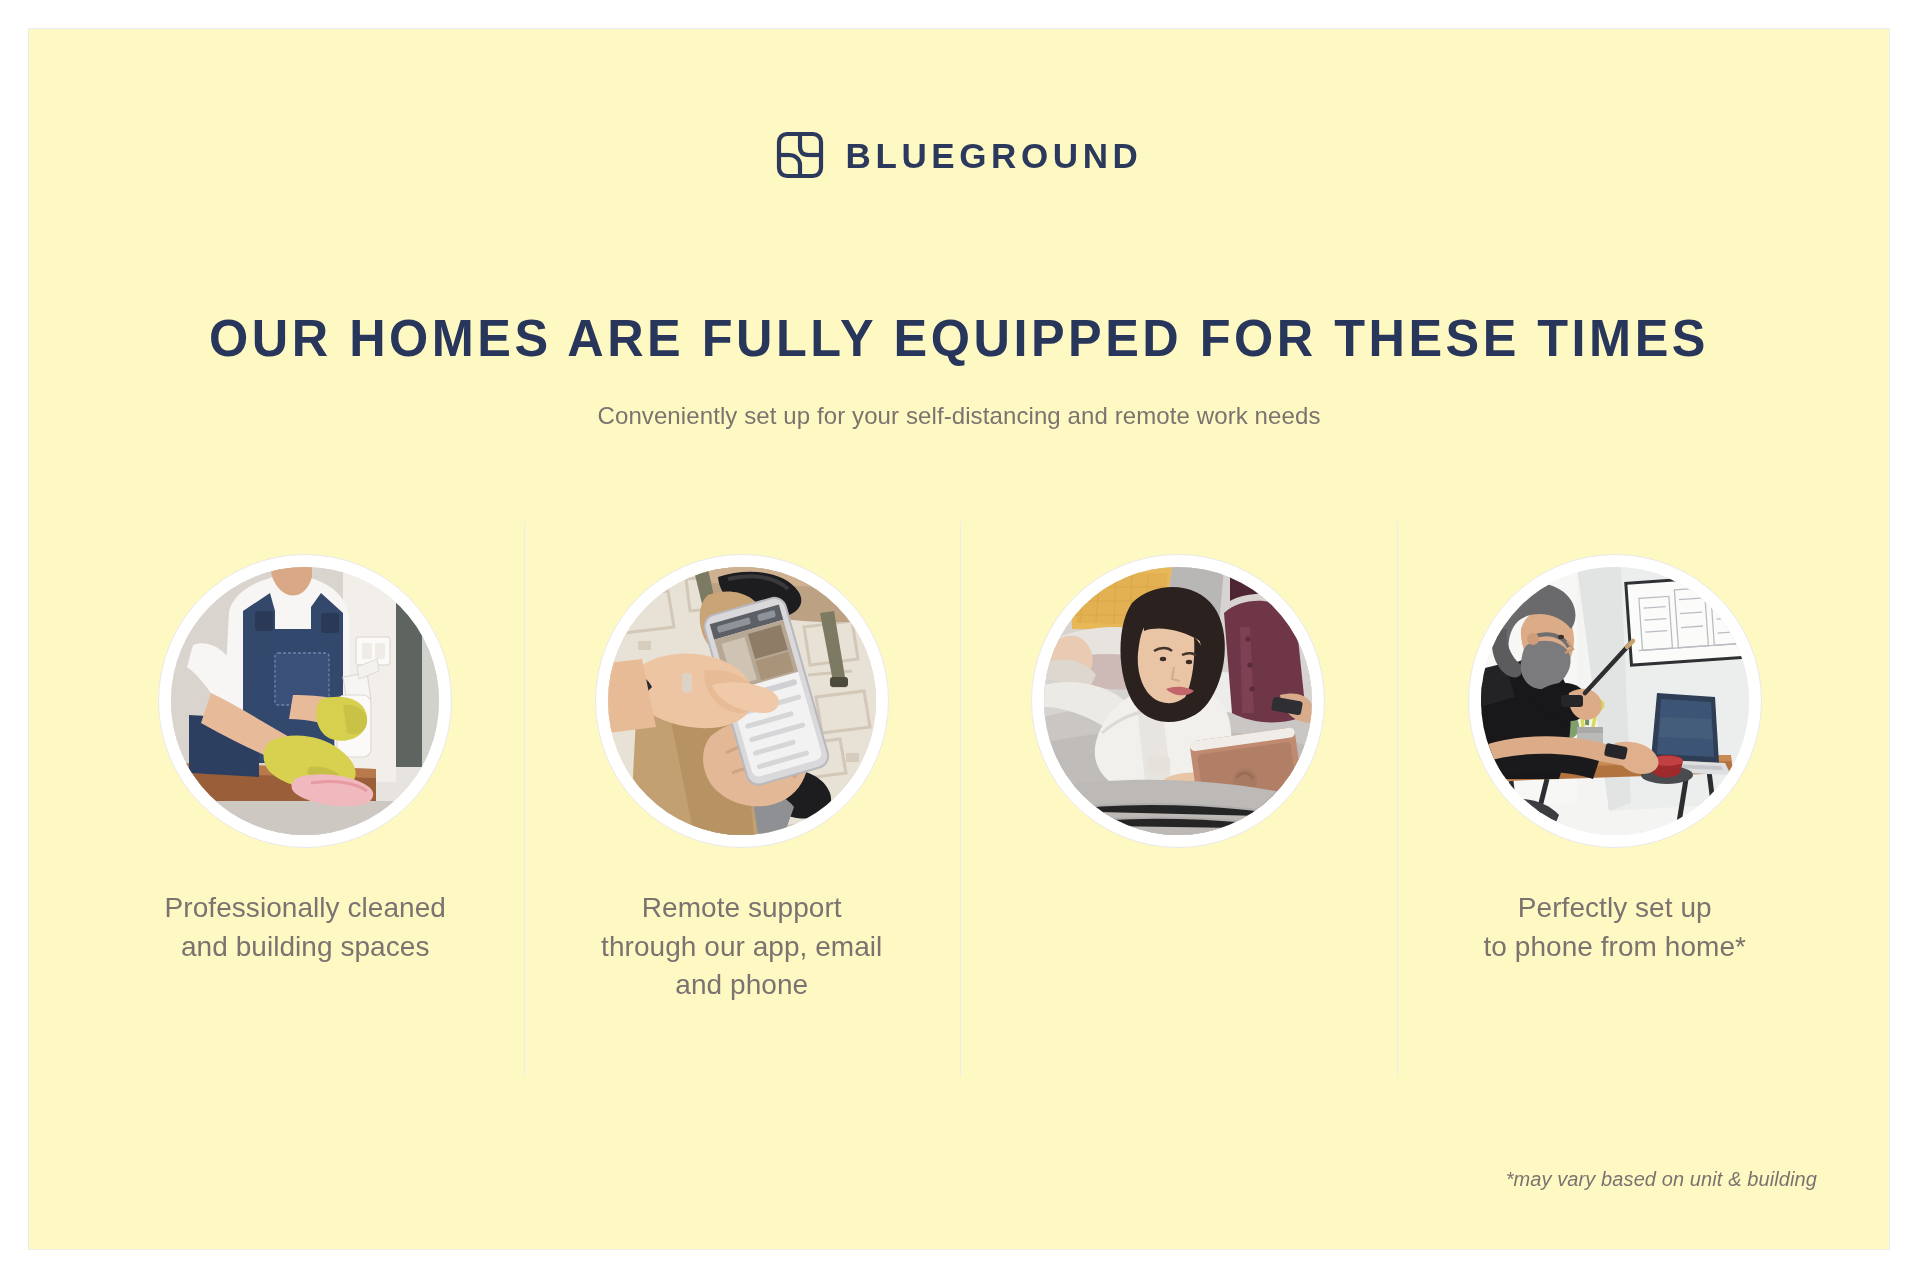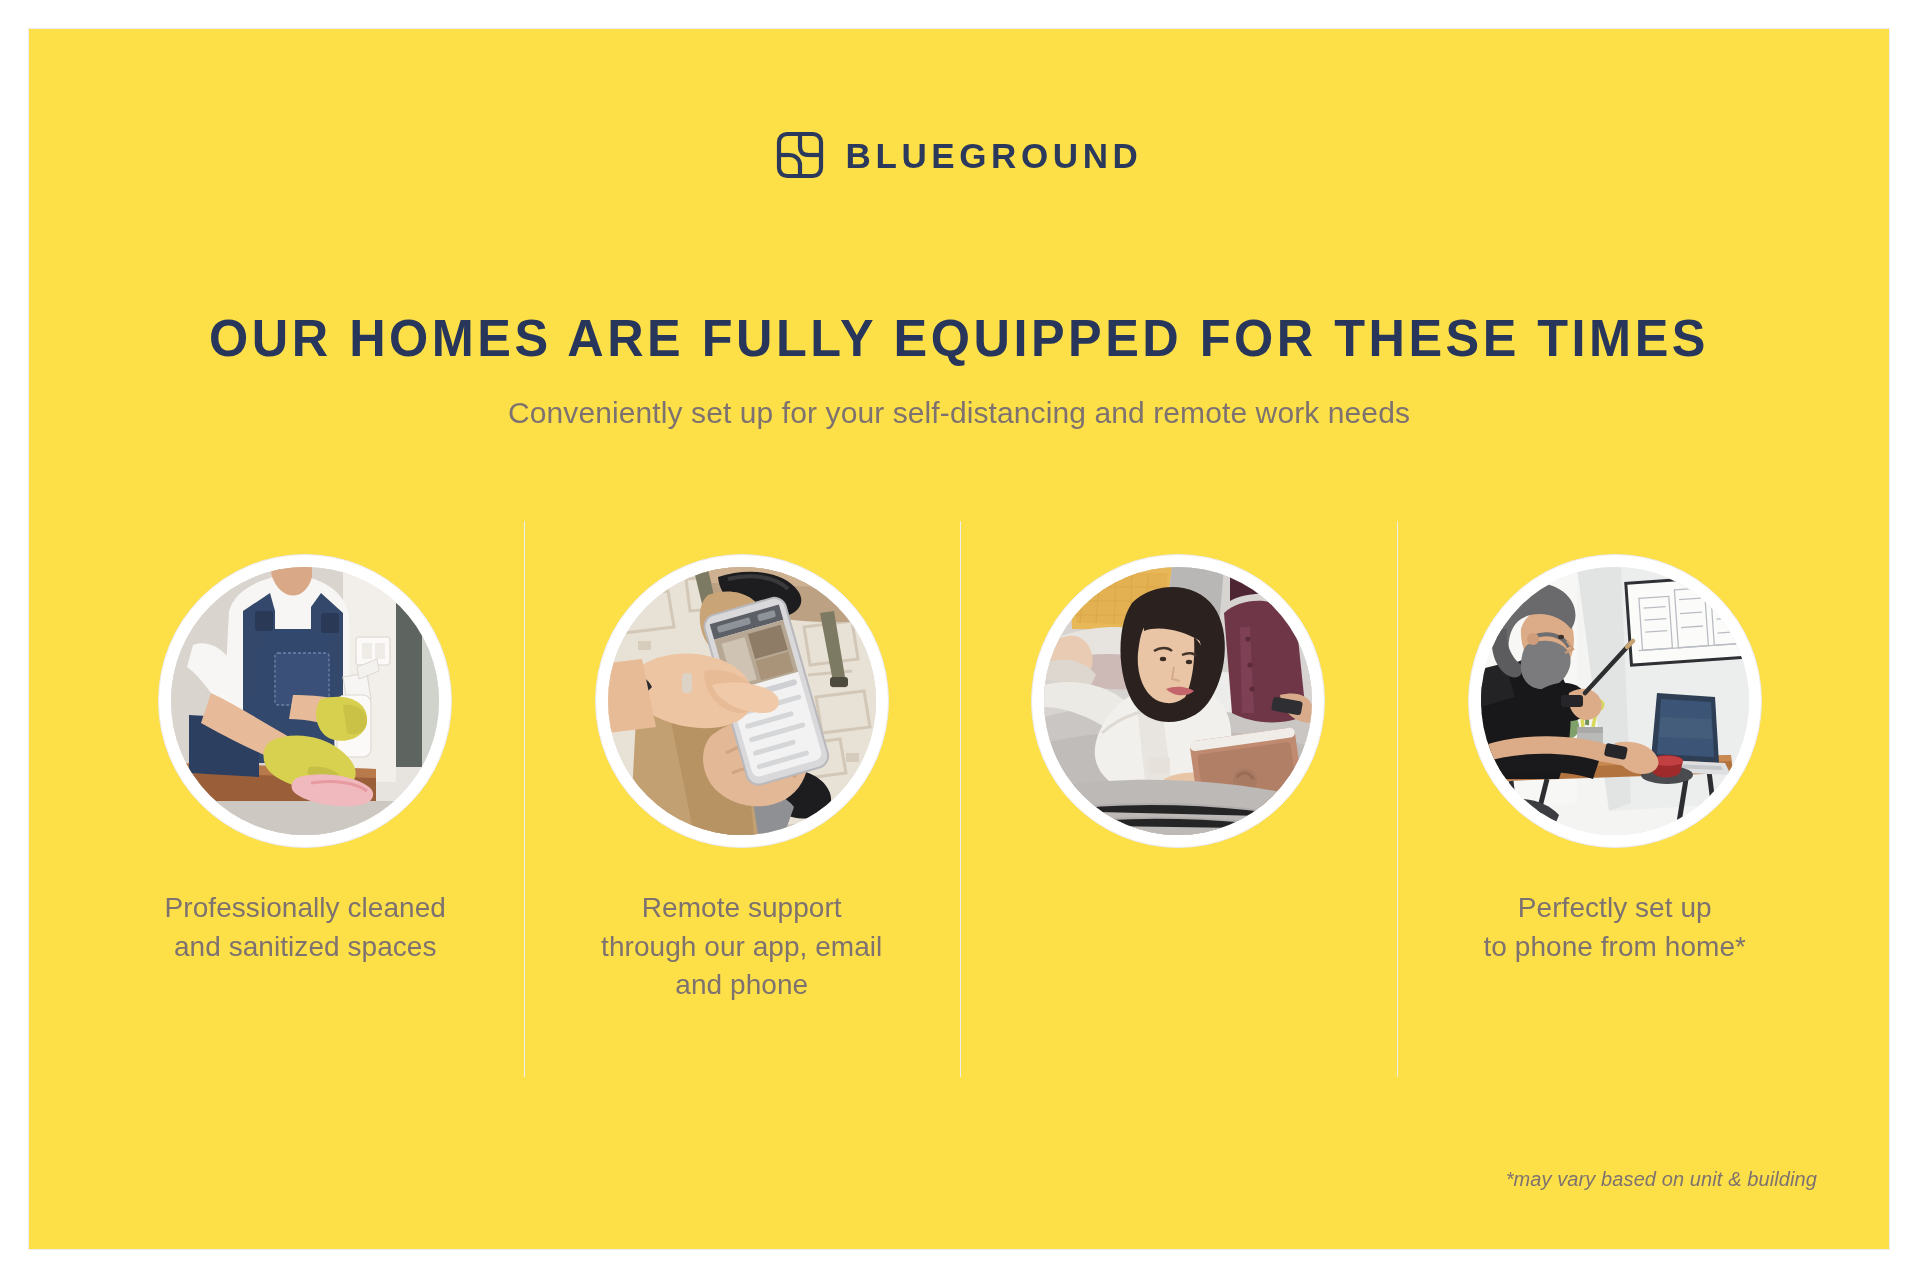--- a/index.html
+++ b/index.html
@@ -15,21 +15,21 @@
   }
 
   
   .page-frame {
     position: absolute;
     left: 28px;
     top: 28px;
     width: 1862px;
     height: 1222px;
     border: 1px solid #ececee;
-    background: #fde047;
+    background: #fef9c3;
     box-sizing: border-box;
   }
 
   
   .brand-row {
     position: absolute;
     top: 102px;
     left: 0;
     width: 100%;
     display: flex;
@@ -63,26 +63,26 @@
     font-size: 52px;
     font-weight: bold;
     letter-spacing: 3.6px;
     color: #27365a;
     line-height: 1.05;
     transform: scaleX(0.97);
     white-space: nowrap;
   }
   .subhead {
     position: absolute;
-    top: 336px;
+    top: 349px;
     left: 0;
     width: 100%;
     text-align: center;
     font-family: "Liberation Sans", sans-serif;
-    font-size: 30px;
+    font-size: 24px;
     font-weight: normal;
     color: #7d7270;
     line-height: 1.2;
     letter-spacing: 0.1px;
     white-space: nowrap;
   }
 
   
   .features {
     position: absolute;
@@ -231,21 +231,21 @@
 
             <path d="M100 174 C120 164 150 168 168 182 C188 196 190 214 174 220 C150 228 116 220 100 206 C90 197 90 180 100 174 Z" fill="#d8d14f"></path>
             <path d="M138 200 C150 198 164 202 170 210 L166 218 C152 214 142 210 136 206 Z" fill="#c6bf46"></path>
 
             <path d="M128 210 C150 204 182 208 198 220 C206 226 202 236 190 238 C168 242 136 236 124 226 C118 221 120 213 128 210 Z" fill="#f0b9bd"></path>
             <path d="M140 216 C162 212 186 216 196 224" fill="none" stroke="#e79aa2" stroke-width="3"></path>
           </svg>
         </div>
       </div>
       <div class="feature-caption">Professionally cleaned
-and sanitized spaces</div>
+and building spaces</div>
     </div>
 
     <div class="feature">
       <div class="photo-ring">
         <div class="photo">
           <svg viewBox="0 0 268 268" xmlns="http://www.w3.org/2000/svg">
             <rect width="268" height="268" fill="#e4ddd2"></rect>
 
             <rect x="0" y="0" width="268" height="268" fill="#e8e1d6"></rect>
             <g stroke="#cfc4b2" stroke-width="3" fill="none" opacity="0.85">

